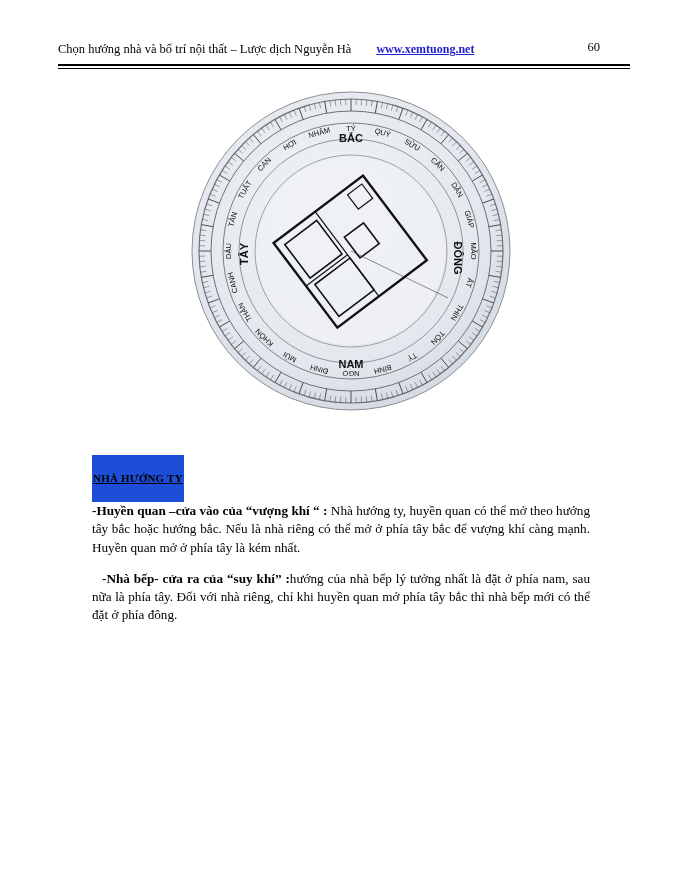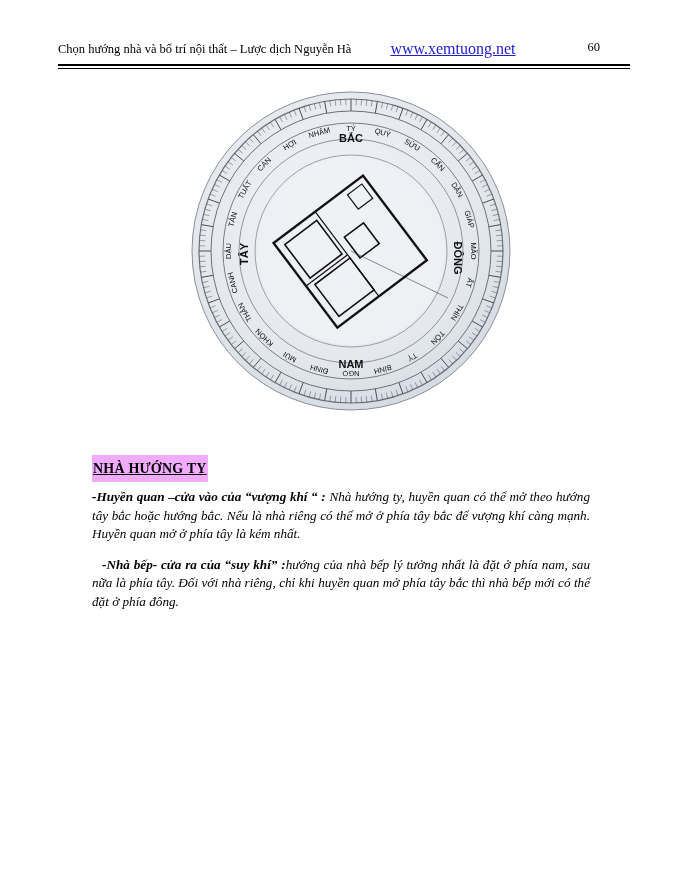--- a/index.html
+++ b/index.html
@@ -31,23 +31,23 @@
     display: flex;
     align-items: center;
     font-size: 12.5px;
   }
   .header-title {
     white-space: nowrap;
   }
   .header-link {
     color: #2020d0;
     text-decoration: underline;
-    margin-left: 39px;
-    font-size: 16px;
-    font-weight: normal;
+    margin-left: 25px;
+    font-size: 12px;
+    font-weight: bold;
     cursor: pointer;
   }
   .header-page {
     position: absolute;
     right: 28px;
     top: 2px;
     font-size: 12.5px;
   }
   .header-rule {
     position: absolute;
@@ -77,31 +77,30 @@
     position: absolute;
     left: 92px;
     top: 455px;
     width: 498px;
     font-size: 13.2px;
     line-height: 1.38;
     text-align: justify;
   }
   .section-title {
     font-weight: bold;
-    background: #f0abfc;
+    background: #1d4ed8;
     display: inline-block;
-    padding: 4px 1px;
+    padding: 16px 1px;
     text-decoration: underline;
-    font-size: 14px;
+    font-size: 11px;
     letter-spacing: .2px;
   }
   .para {
-    margin-top: 6px;
+    margin-top: 0;
     text-indent: 0;
-    font-style: italic;
   }
   .para.indent {
     text-indent: 10px;
   }
   .b { font-weight: bold; }
 </style>
 </head>
 <body>
 
 <div class="page">

